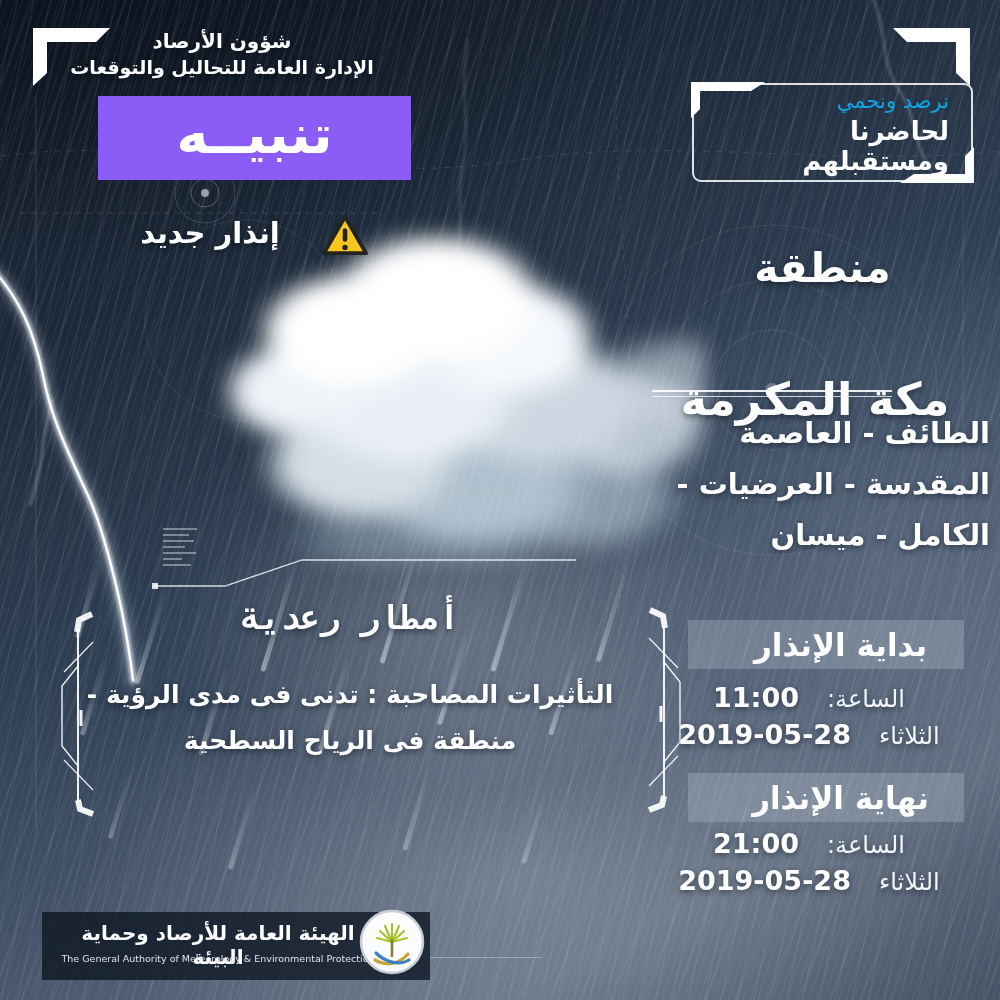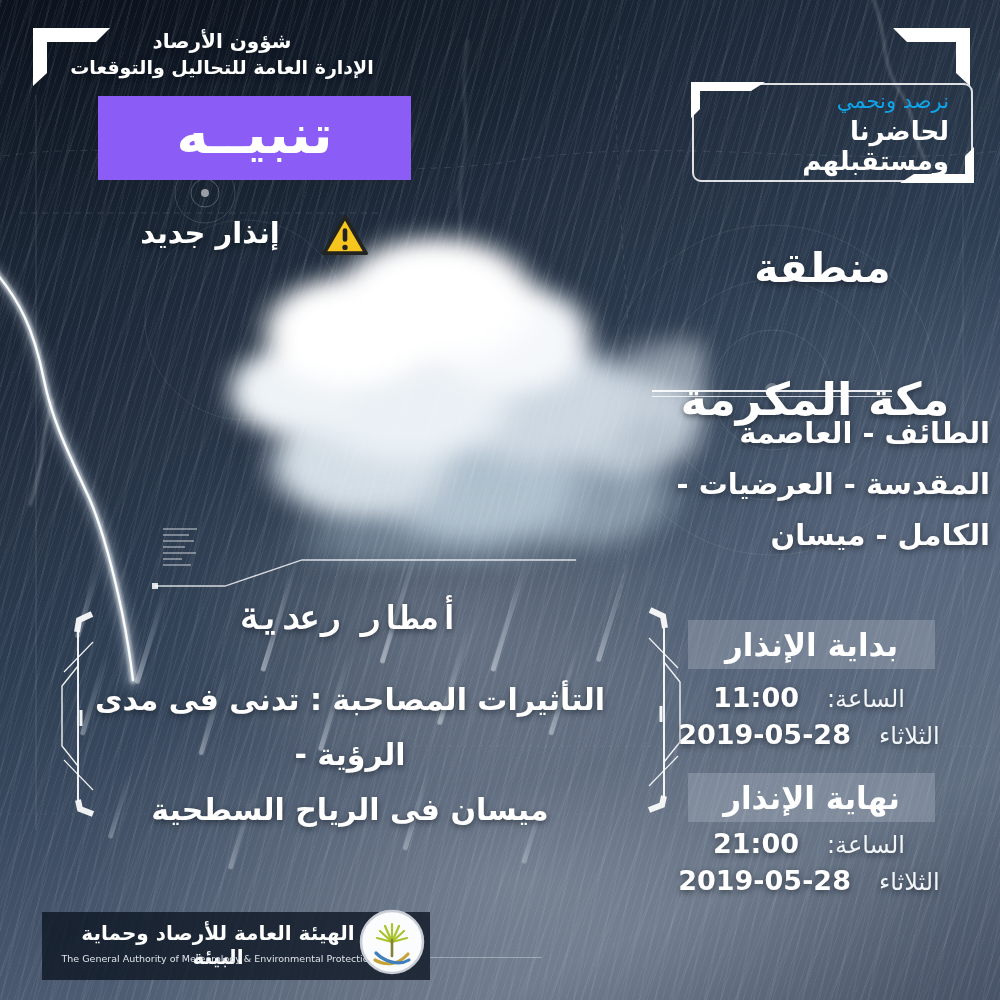--- a/index.html
+++ b/index.html
@@ -64,24 +64,24 @@
 
   .region-label{left:655px;top:244px;width:335px;text-align:center;font-size:41px;font-weight:700;}
   .region-name{left:640px;top:328px;width:350px;text-align:center;font-size:45px;font-weight:700;direction:rtl;margin-top:45px;}
   .region-underline{left:652px;top:390px;width:240px;height:4px;
       border-top:2px solid rgba(255,255,255,.9);border-bottom:1px solid rgba(255,255,255,.75);}
   .region-areas{left:640px;top:408px;width:350px;direction:rtl;text-align:right;
       font-size:29px;font-weight:700;line-height:1.76;}
 
   .phen-title{left:105px;top:598px;width:490px;text-align:center;font-size:33px;font-weight:700;font-family:Liberation Mono, monospace;}
   .phen-lines{left:70px;top:672px;width:560px;direction:rtl;text-align:center;
-      font-size:30px;font-weight:700;line-height:1.84;}
+      font-size:25px;font-weight:700;line-height:1.84;}
 
   .period-title{width:247px;height:49px;background:rgba(182,193,205,.32);
-      display:flex;align-items:center;justify-content:center;font-size:31px;font-weight:700;direction:rtl;}
+      display:flex;align-items:center;justify-content:center;font-size:31px;font-weight:700;direction:rtl;padding-left:29px;}
   .pt-start{left:688px;top:620px;} .pt-end{left:688px;top:773px;}
   .period-rows{width:278px;direction:rtl;text-align:center;}
   .pr-start{left:670px;top:682px;} .pr-end{left:670px;top:828px;}
   .prow{margin-bottom:6px;white-space:nowrap;}
   .p-label{font-size:24px;font-weight:400;color:#f2f5f8;margin-left:28px;}
   .p-strong{font-size:27px;font-weight:700;}
   .ltr{direction:ltr;unicode-bidi:isolate;display:inline-block;}
 
   .footer-bar{left:42px;top:912px;width:388px;height:68px;background:rgba(12,20,33,.78);}
   .footer-ar{position:absolute;left:16px;top:9px;width:320px;text-align:center;
@@ -225,21 +225,21 @@
           <rect x="15" y="36" width="19" height="2"></rect>
         <rect x="15" y="42" width="28" height="2"></rect>
       </g>
       <polyline points="7,64 77,64 154,38 428,38" fill="none" stroke="#fff" stroke-width="1.3" stroke-opacity=".8"></polyline>
       <rect x="4" y="61" width="6" height="6" fill="#fff" fill-opacity=".85"></rect>
     </svg>
 
     <div class="abs phen-title tsh">أمطار رعدية</div>
     <div class="abs phen-lines tsh">
       <div>التأثيرات المصاحبة : تدنى فى مدى الرؤية -</div>
-      <div>ميسان فى الرياح السطحية</div>
+      <div>منطقة فى الرياح السطحية</div>
     </div>
 
     <svg class="abs hud-left" width="72" height="208" stroke="#fff" fill="none" stroke-opacity=".92">
       <path d="M44,4 L31,10 L29,22" stroke-width="6"></path>
       <path d="M30,20 L30,192" stroke-width="2"></path>
       <path d="M45,32 L16,62" stroke-width="1.2"></path>
       <path d="M30,56 L14,76 L14,136 L30,156" stroke-width="1.4"></path>
       <path d="M33,100 L33,116" stroke-width="3"></path>
       <path d="M16,150 L45,180" stroke-width="1.2"></path>
       <path d="M30,190 L32,199 L45,204" stroke-width="6"></path>

